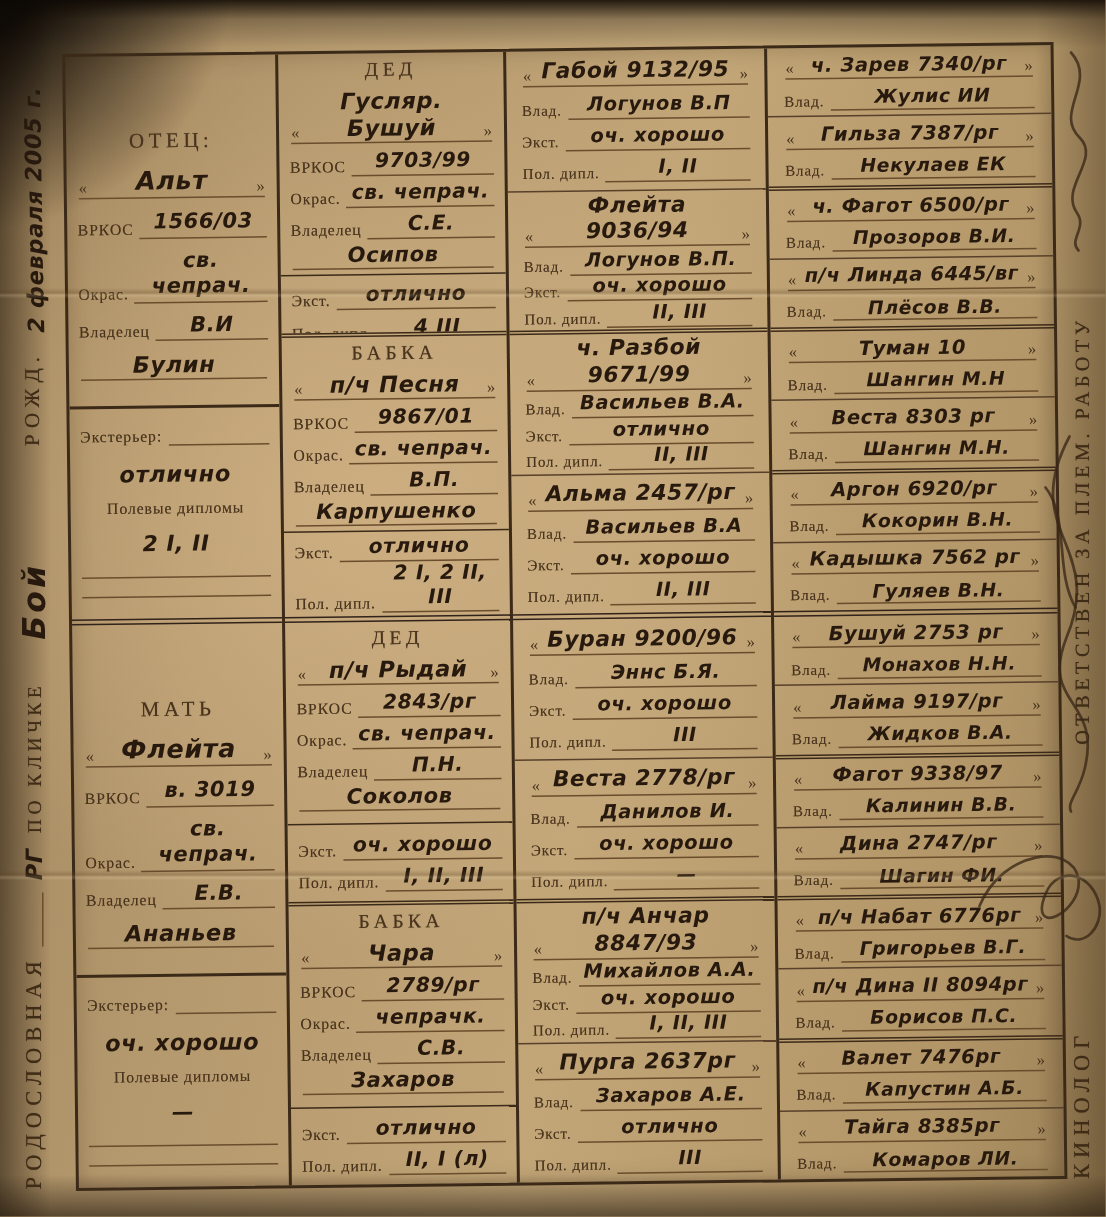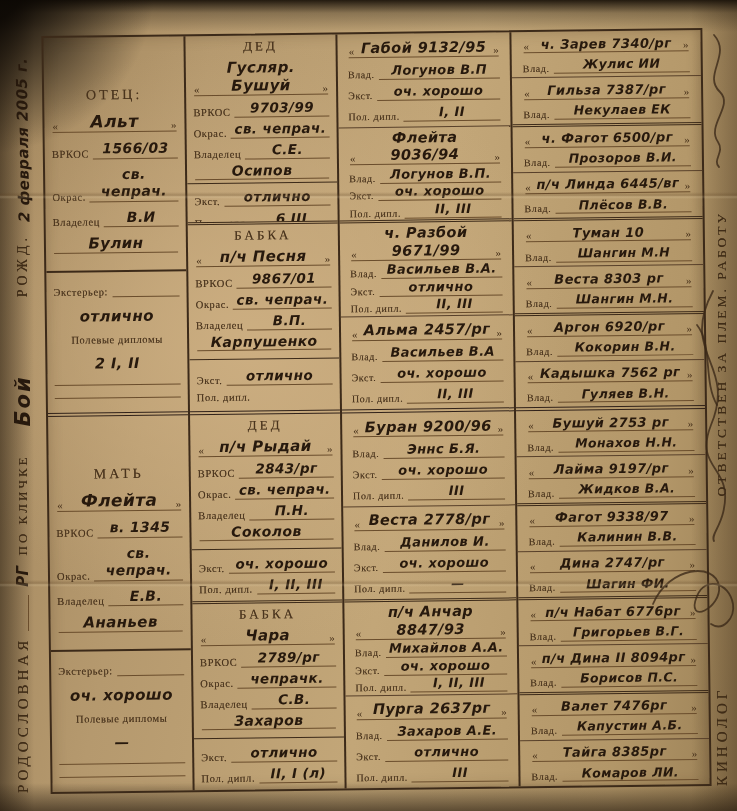--- a/index.html
+++ b/index.html
@@ -157,21 +157,21 @@
   </div>
         <div class="cell c-parent hb">
     <div class="hdr">МАТЬ</div>
     <div class="nmrow">
       <span class="q">«</span>
       <span class="nm hand">Флейта</span>
       <span class="q">»</span>
     </div>
     <div class="row">
       <span class="lbl">ВРКОС</span>
-      <span class="val hand">в. 1345</span>
+      <span class="val hand">в. 3019</span>
     </div>
     <div class="row">
       <span class="lbl">Окрас.</span>
       <span class="val hand">св. чепрач.</span>
     </div>
     <div class="row">
       <span class="lbl">Владелец</span>
       <span class="val hand">Е.В.</span>
     </div>
     <div class="owner2 hand">Ананьев</div>
@@ -209,21 +209,21 @@
       <span class="val hand">С.Е.</span>
     </div>
     <div class="owner2 hand" style="font-size:14px">Осипов</div>
     <div class="gp-foot">
       <div class="row">
         <span class="lbl">Экст.</span>
         <span class="val hand">отлично</span>
       </div>
       <div class="row">
         <span class="lbl">Пол. дипл.</span>
-        <span class="val hand">6 III</span>
+        <span class="val hand">4 III</span>
       </div>
     </div>
   </div>
         <div class="cell c-gp hb hb2">
     <div class="hdr">БАБКА</div>
     <div class="nmrow">
       <span class="q">«</span>
       <span class="nm hand">п/ч Песня</span>
       <span class="q">»</span>
     </div>
@@ -240,20 +240,21 @@
       <span class="val hand">В.П.</span>
     </div>
     <div class="owner2 hand" style="font-size:14px">Карпушенко</div>
     <div class="gp-foot">
       <div class="row">
         <span class="lbl">Экст.</span>
         <span class="val hand">отлично</span>
       </div>
       <div class="row">
         <span class="lbl">Пол. дипл.</span>
+        <span class="val hand">2 I, 2 II, III</span>
       </div>
     </div>
   </div>
         <div class="cell c-gp hb">
     <div class="hdr">ДЕД</div>
     <div class="nmrow">
       <span class="q">«</span>
       <span class="nm hand">п/ч Рыдай</span>
       <span class="q">»</span>
     </div>

